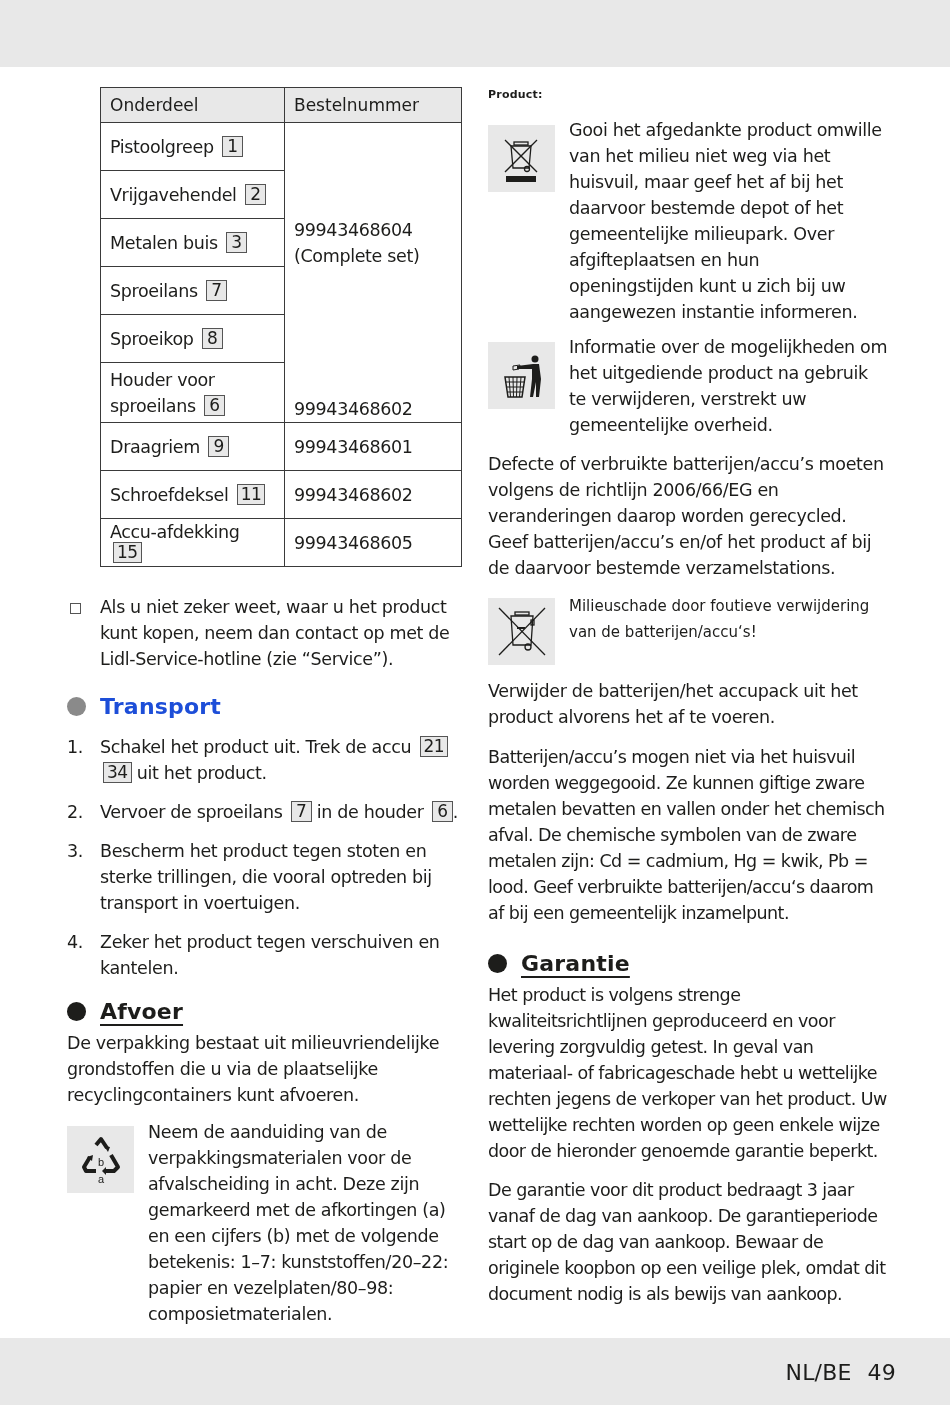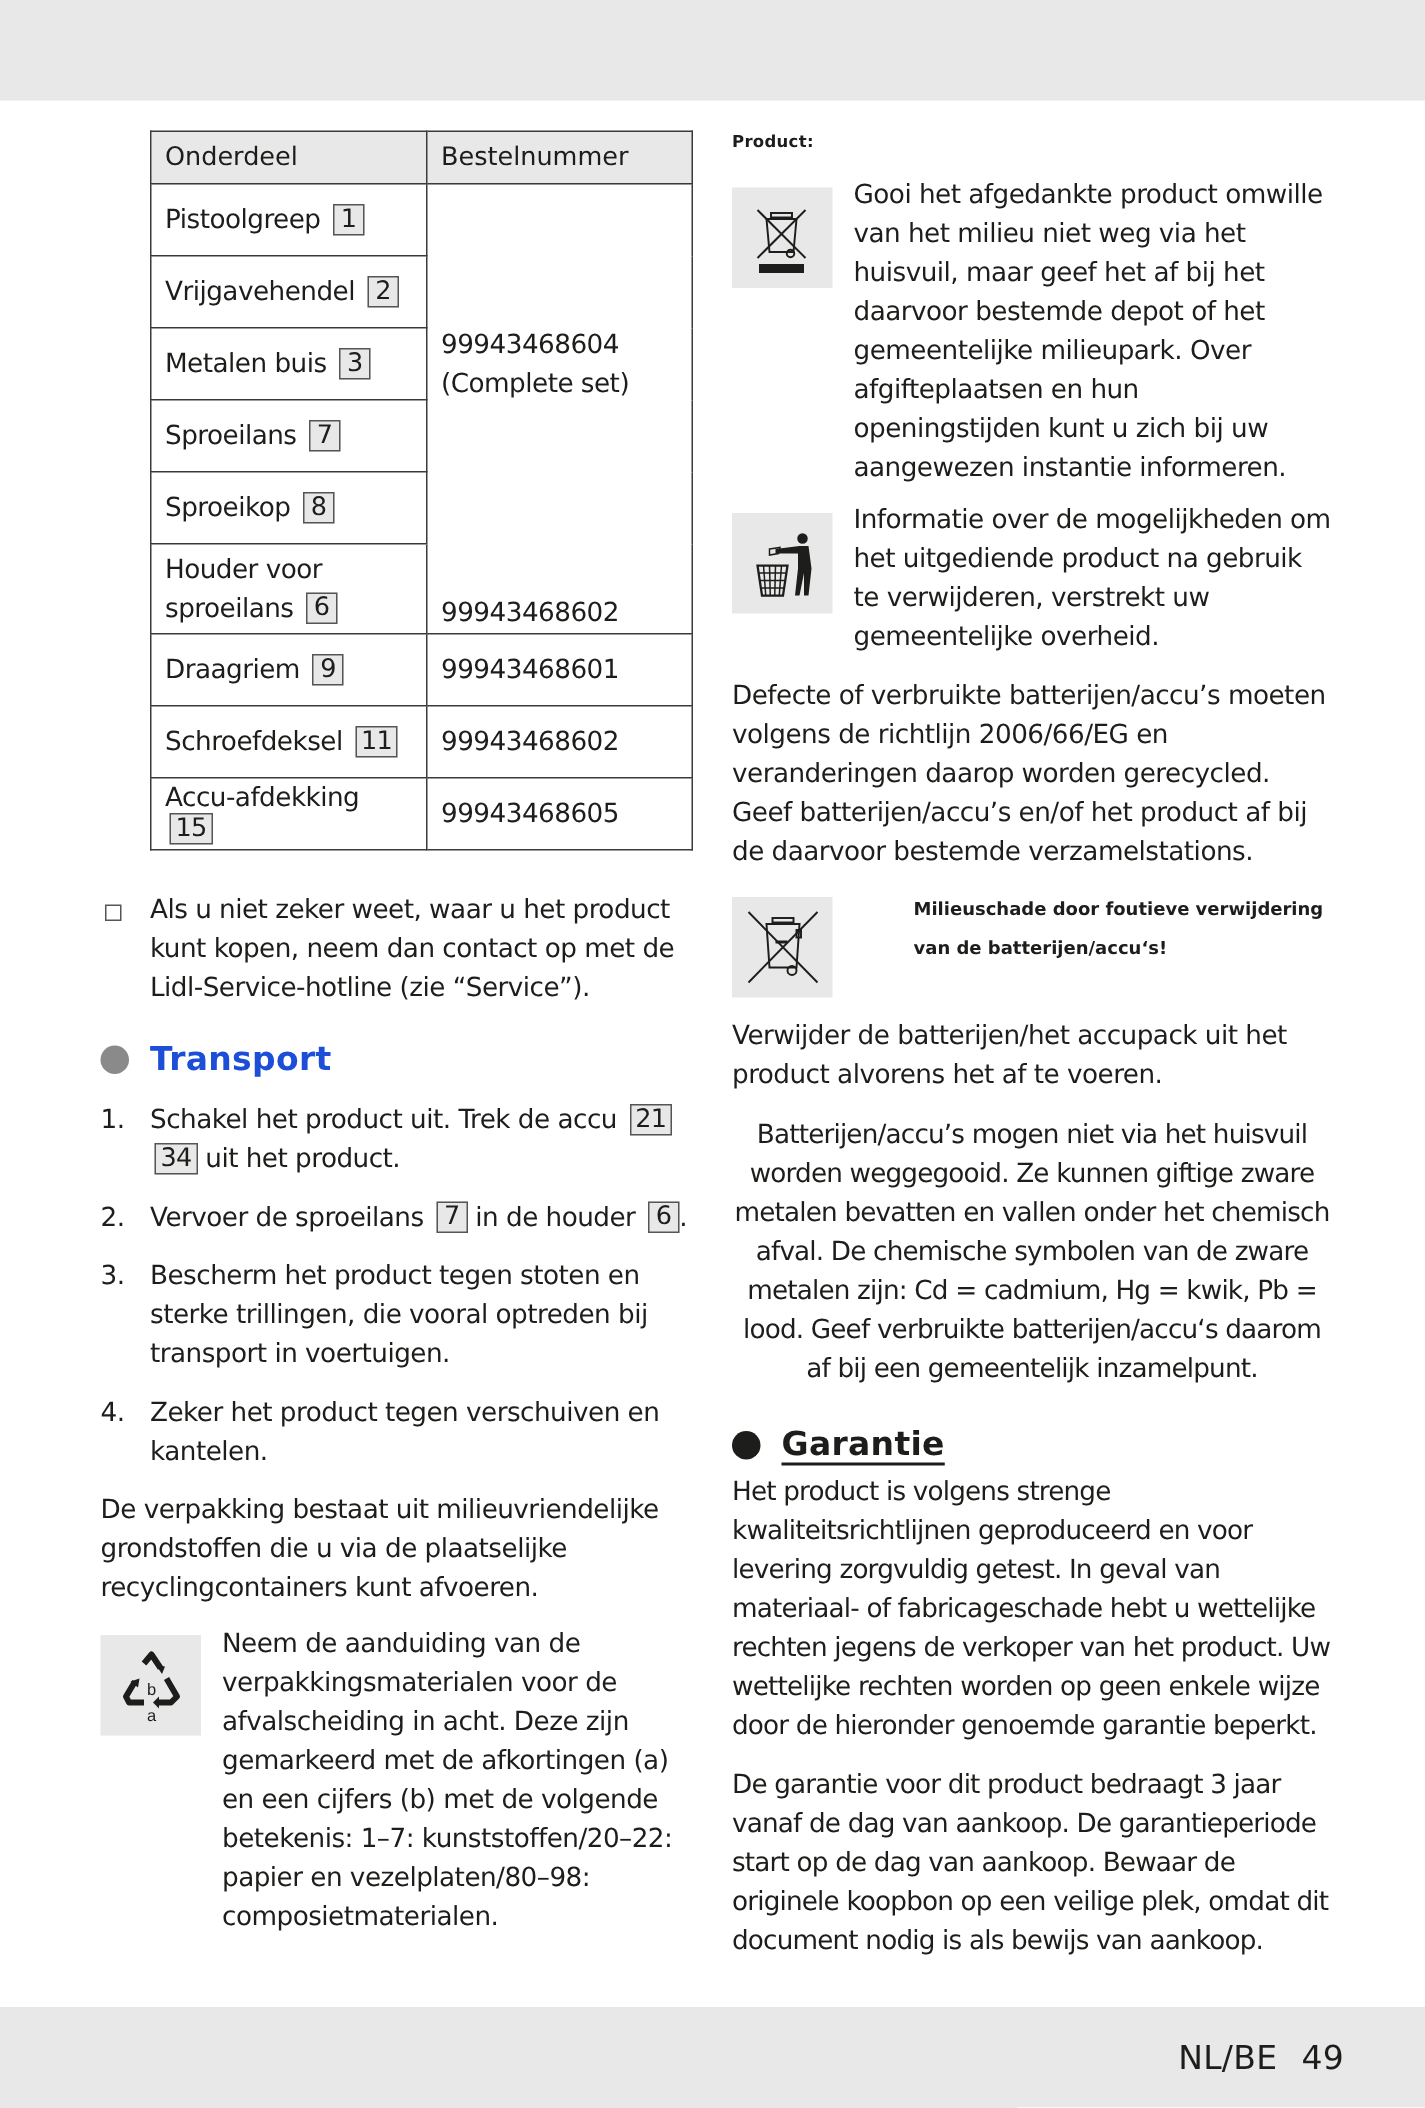--- a/index.html
+++ b/index.html
@@ -41,21 +41,21 @@
 
   ol.steps { list-style: none; margin-top: 15px; }
   ol.steps li { position: relative; padding-left: 33px; margin-bottom: 13px; line-height: 26px; letter-spacing: -0.35px; }
   ol.steps li .n { position: absolute; left: 0; top: 0; }
 
   .icon-row { display: flex; align-items: flex-start; }
   .icon-box { width: 67px; height: 67px; background: #e8e8e8; flex: none; display: flex; align-items: center; justify-content: center; margin-right: 14px; }
   .icon-row p { flex: 1; }
 
   h3.prod { font-weight: bold; font-size: 11px; letter-spacing: 0.2px; line-height: 24px; }
-  h3.warn { font-weight: bold; font-size: 12px; line-height: 26px; letter-spacing: 0; margin-left: 40px; }
+  h3.warn { font-weight: normal; font-size: 15px; line-height: 26px; letter-spacing: 0; }
 </style>
 </head>
 <body>
 
 <div class="top-band"></div>
 
 <div class="col-left">
   <table class="parts">
     <thead>
       <tr>
@@ -132,20 +132,24 @@
     <li>
       <span class="n">3.</span>
       <span>Bescherm het product tegen stoten en sterke trillingen, die vooral optreden bij transport in voertuigen.</span>
     </li>
     <li>
       <span class="n">4.</span>
       <span>Zeker het product tegen verschuiven en kantelen.</span>
     </li>
   </ol>
 
+  <h2 class="sec" style="margin-top:18px;">
+    <span class="dot"></span>
+    <span class="ttl">Afvoer</span>
+  </h2>
   <p style="margin-top:6px;">De verpakking bestaat uit milieuvriendelijke grondstoffen die u via de plaatselijke recyclingcontainers kunt afvoeren.</p>
 
   <div class="icon-row" style="margin-top:18px;">
     <div class="icon-box">
       <svg width="50" height="50" viewBox="0 0 50 50">
         <g fill="none" stroke="#1d1d1b" stroke-width="4" stroke-linejoin="round">
           <path d="M20 10 L25 4 L31 13"></path>
           <path d="M35 20 L42 32 L38 36 L30 36"></path>
           <path d="M20 36 L10 36 L8 32 L14 22"></path>
         </g>
@@ -213,21 +217,21 @@
           <circle cx="35" cy="44" r="3"></circle>
           <line x1="6" y1="5" x2="52" y2="52"></line>
           <line x1="52" y1="5" x2="6" y2="52"></line>
         </g>
       </svg>
     </div>
     <h3 class="warn" style="margin-top:-5px;">Milieuschade door foutieve verwijdering van de batterijen/accu‘s!</h3>
   </div>
 
   <p style="margin-top:13px;">Verwijder de batterijen/het accupack uit het product alvorens het af te voeren.</p>
-  <p style="margin-top:14px;text-align:center;" class="tight">Batterijen/accu’s mogen niet via het huisvuil worden weggegooid. Ze kunnen giftige zware metalen bevatten en vallen onder het chemisch afval. De chemische symbolen van de zware metalen zijn: Cd = cadmium, Hg = kwik, Pb = lood. Geef verbruikte batterijen/accu‘s daarom af bij een gemeentelijk inzamelpunt.</p>
+  <p style="margin-top:14px;" class="tight">Batterijen/accu’s mogen niet via het huisvuil worden weggegooid. Ze kunnen giftige zware metalen bevatten en vallen onder het chemisch afval. De chemische symbolen van de zware metalen zijn: Cd = cadmium, Hg = kwik, Pb = lood. Geef verbruikte batterijen/accu‘s daarom af bij een gemeentelijk inzamelpunt.</p>
 
   <h2 class="sec" style="margin-top:25px;">
     <span class="dot"></span>
     <span class="ttl">Garantie</span>
   </h2>
   <p style="margin-top:6px;" class="tight">Het product is volgens strenge kwaliteitsrichtlijnen geproduceerd en voor levering zorgvuldig getest. In geval van materiaal- of fabricageschade hebt u wettelijke rechten jegens de verkoper van het product. Uw wettelijke rechten worden op geen enkele wijze door de hieronder genoemde garantie beperkt.</p>
   <p style="margin-top:13px;" class="tight">De garantie voor dit product bedraagt 3 jaar vanaf de dag van aankoop. De garantieperiode start op de dag van aankoop. Bewaar de originele koopbon op een veilige plek, omdat dit document nodig is als bewijs van aankoop.</p>
 </div>
 
 <div class="bottom-band"></div>

